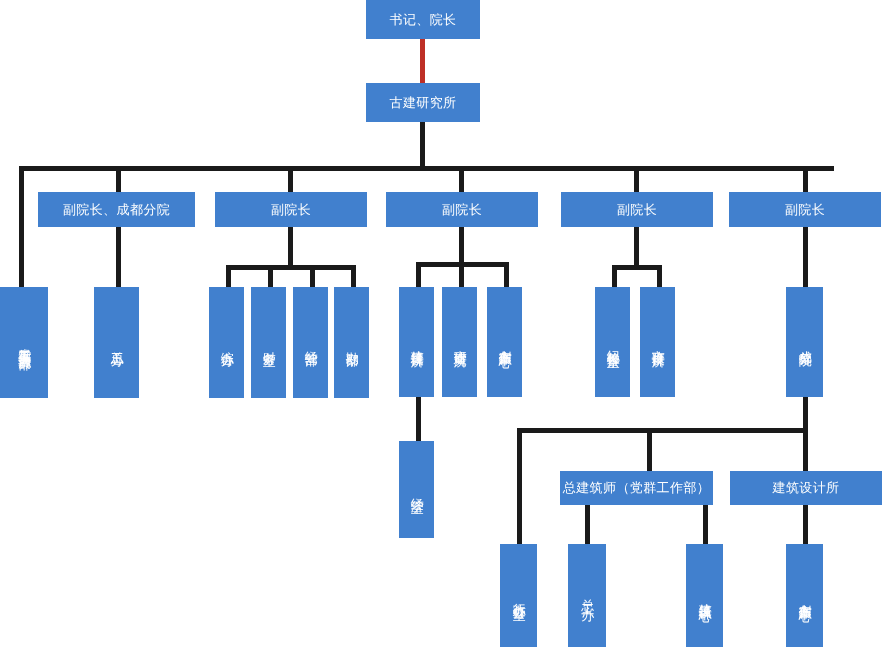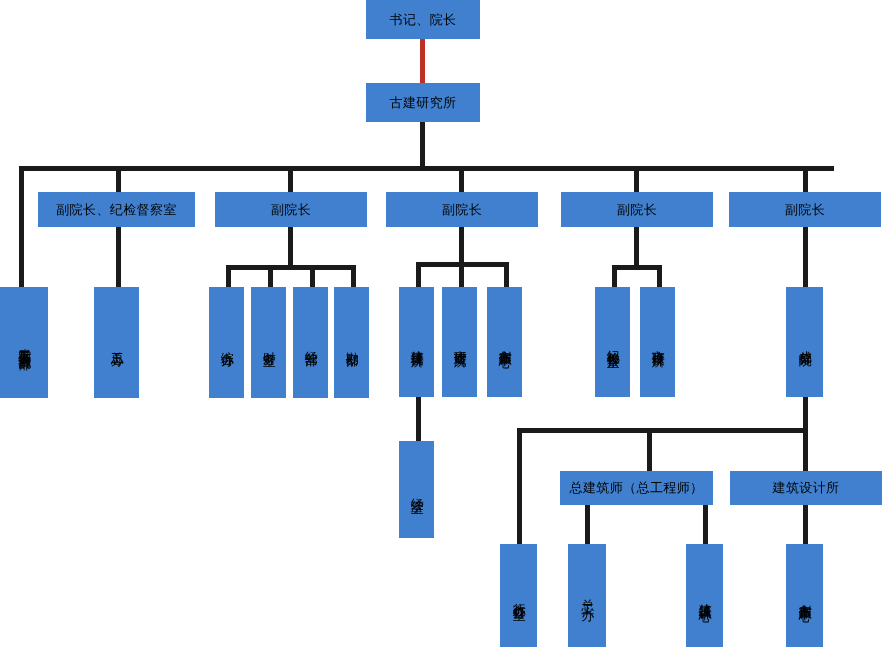--- a/index.html
+++ b/index.html
@@ -13,21 +13,21 @@
   #chart-root {
     position: relative;
     width: 882px;
     height: 647px;
     background: #ffffff;
     overflow: hidden;
   }
   .node {
     position: absolute;
     background: #4180ce;
-    color: #000000;
+    color: #ffffff;
     box-sizing: border-box;
     display: flex;
     align-items: center;
     justify-content: center;
     text-align: center;
     line-height: 1.18;
     font-size: 13px;
     letter-spacing: 0.4px;
     z-index: 3;
   }
@@ -111,21 +111,21 @@
 
   <div class="conn" style="left:585px; top:504px; width:5px; height:41px;"></div>
   <div class="conn" style="left:703px; top:504px; width:5px; height:41px;"></div>
 
   <div class="conn" style="left:803px; top:504px; width:5px; height:41px;"></div>
 
   <div class="node" style="left:366px; top:0px; width:114px; height:39px;">书记、院长</div>
 
   <div class="node" style="left:366px; top:83px; width:114px; height:39px;">古建研究所</div>
 
-  <div class="node" style="left:38px; top:192px; width:157px; height:35px;">副院长、纪检督察室</div>
+  <div class="node" style="left:38px; top:192px; width:157px; height:35px;">副院长、成都分院</div>
 
   <div class="node" style="left:215px; top:192px; width:152px; height:35px;">副院长</div>
 
   <div class="node" style="left:386px; top:192px; width:152px; height:35px;">副院长</div>
 
   <div class="node" style="left:561px; top:192px; width:152px; height:35px;">副院长</div>
 
   <div class="node" style="left:729px; top:192px; width:152px; height:35px;">副院长</div>
 
   <div class="node vert-pair" style="left:0px; top:287px; width:48px; height:111px;">
@@ -150,21 +150,21 @@
   <div class="node vert" style="left:487px; top:287px; width:35px; height:110px;">方案创作中心</div>
 
   <div class="node vert" style="left:595px; top:287px; width:35px; height:110px;">纪检督察室</div>
 
   <div class="node vert" style="left:640px; top:287px; width:35px; height:110px;">市政设计所</div>
 
   <div class="node vert" style="left:786px; top:287px; width:37px; height:110px;">成都分院</div>
 
   <div class="node vert" style="left:399px; top:441px; width:35px; height:97px;">经济室</div>
 
-  <div class="node" style="left:560px; top:471px; width:153px; height:34px;">总建筑师（总工程师）</div>
+  <div class="node" style="left:560px; top:471px; width:153px; height:34px;">总建筑师（党群工作部）</div>
 
   <div class="node" style="left:730px; top:471px; width:152px; height:34px;">建筑设计所</div>
 
   <div class="node vert" style="left:500px; top:544px; width:37px; height:103px;">行政办公室</div>
 
   <div class="node vert loose" style="left:568px; top:544px; width:38px; height:103px;">总工办</div>
 
   <div class="node vert" style="left:686px; top:544px; width:37px; height:103px;">建筑设计中心</div>
 
   <div class="node vert" style="left:786px; top:544px; width:37px; height:103px;">方案创作中心</div>

